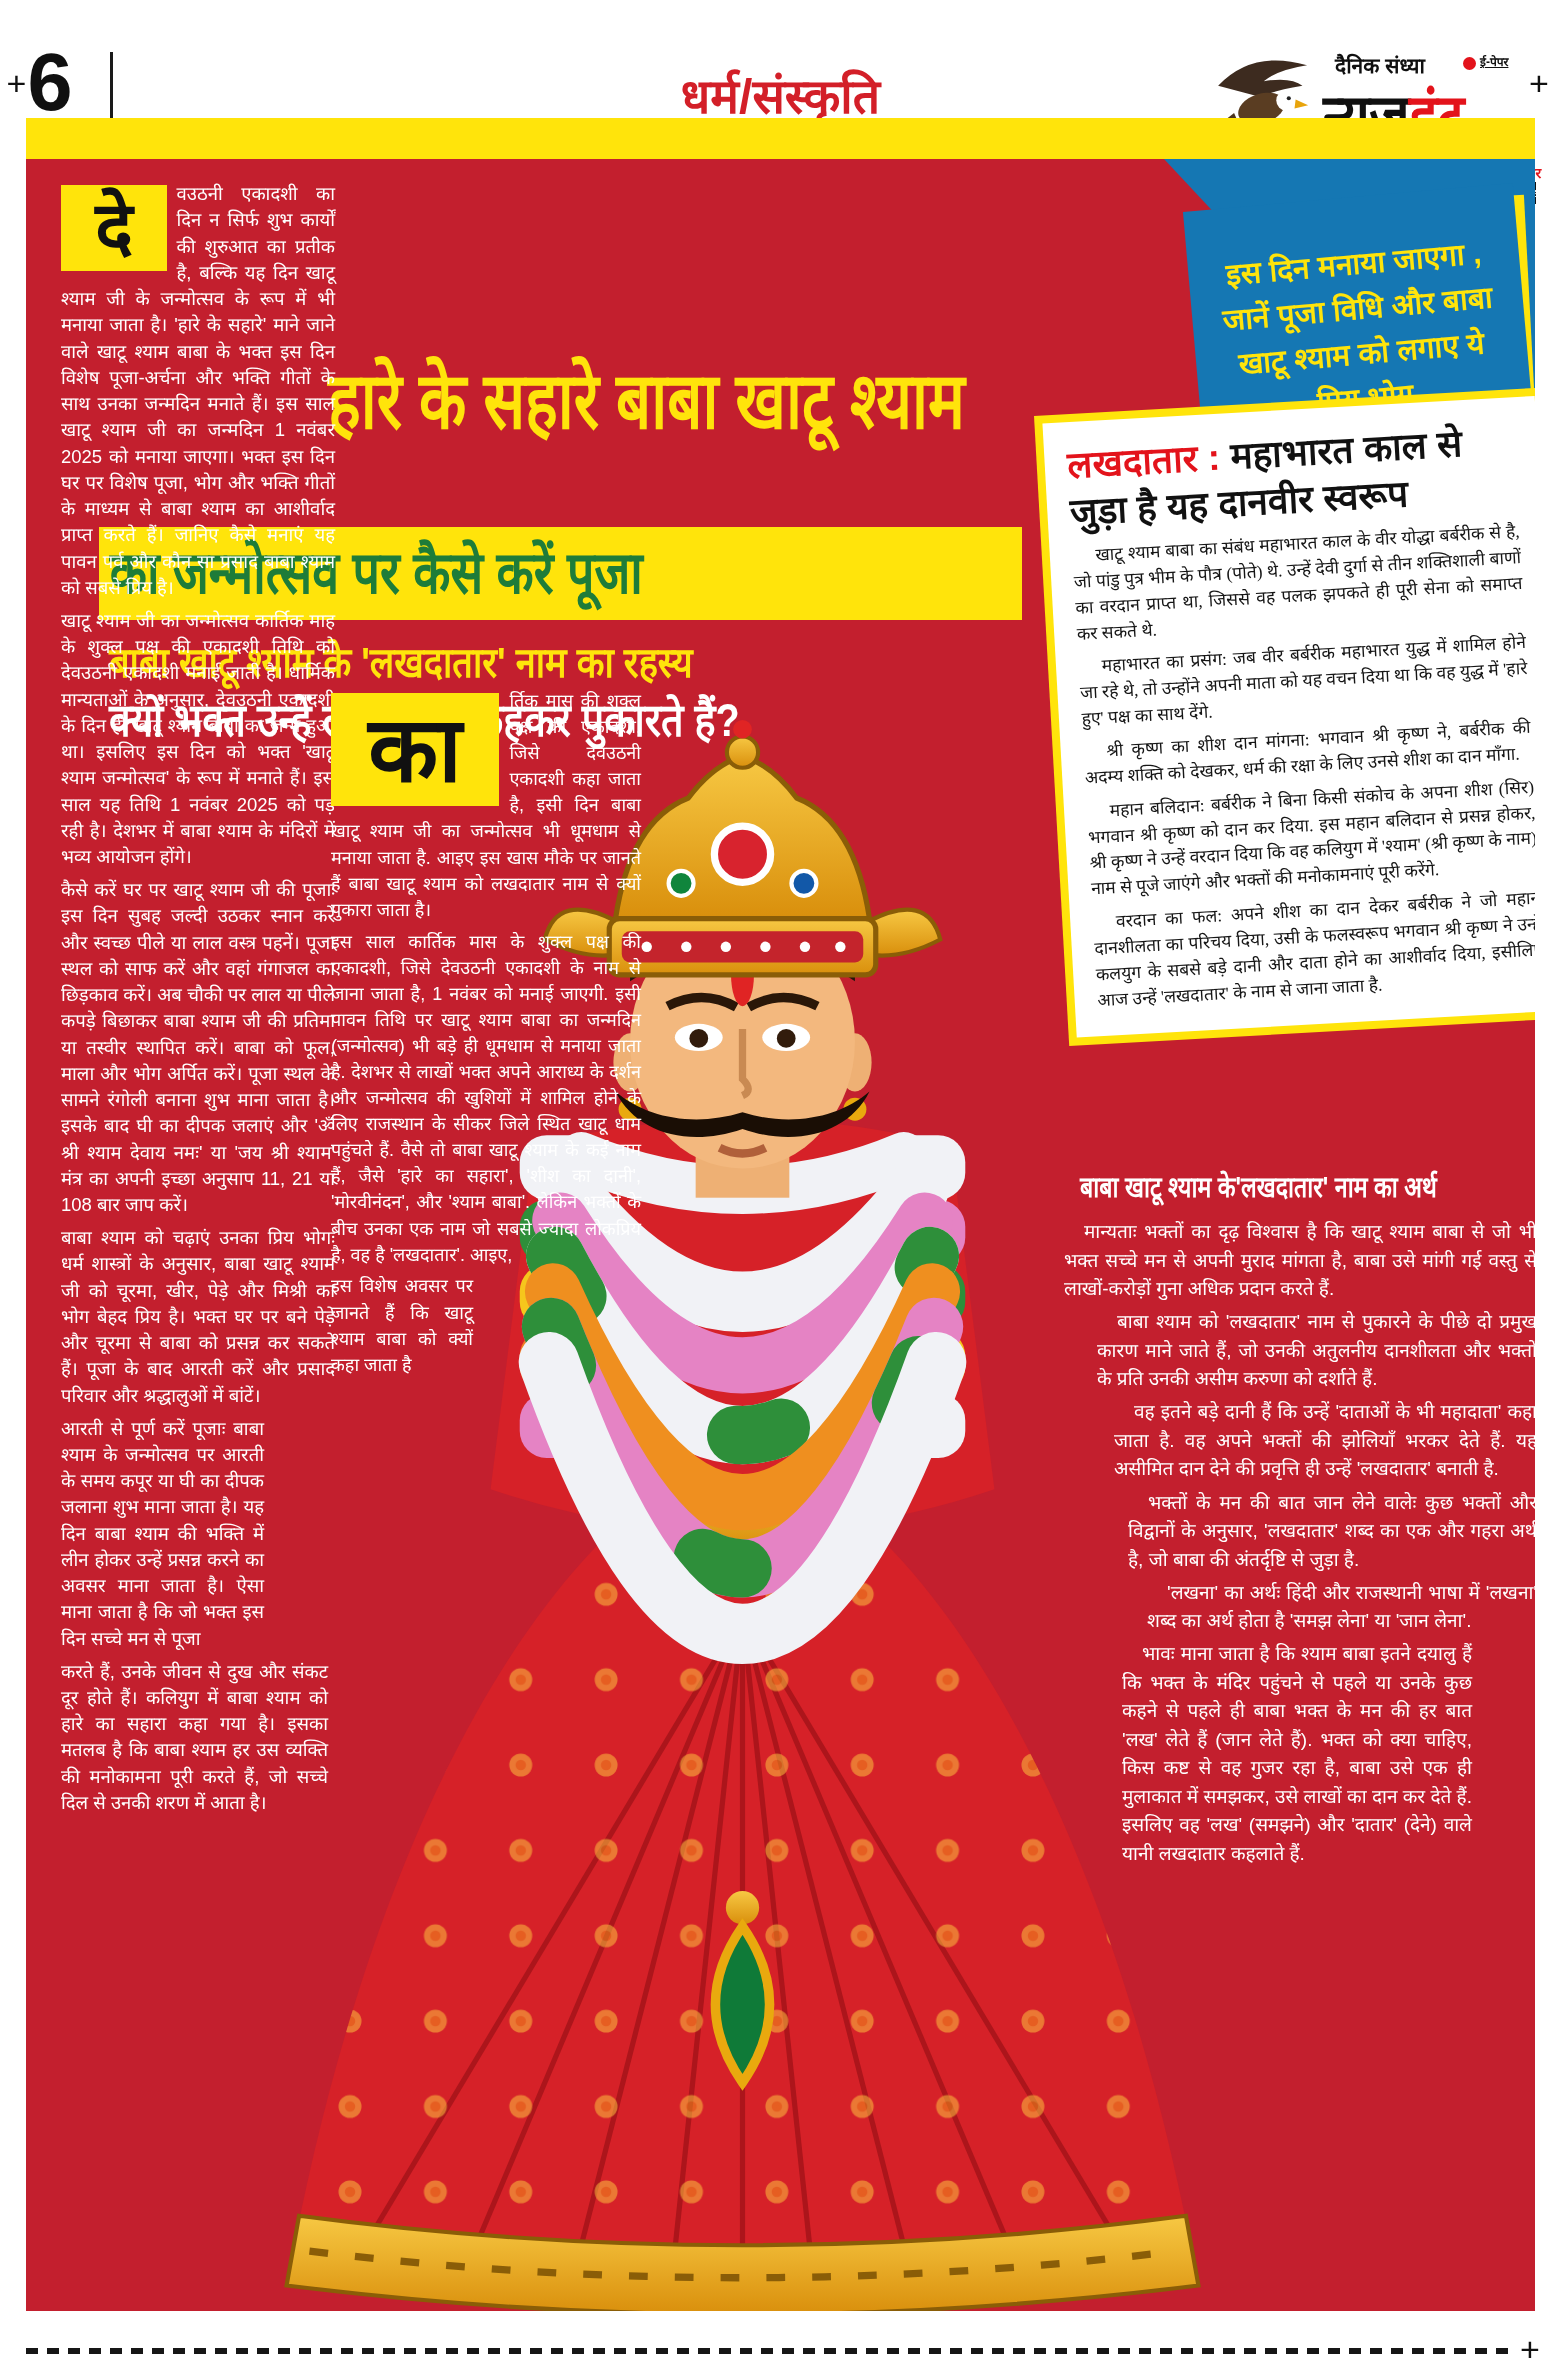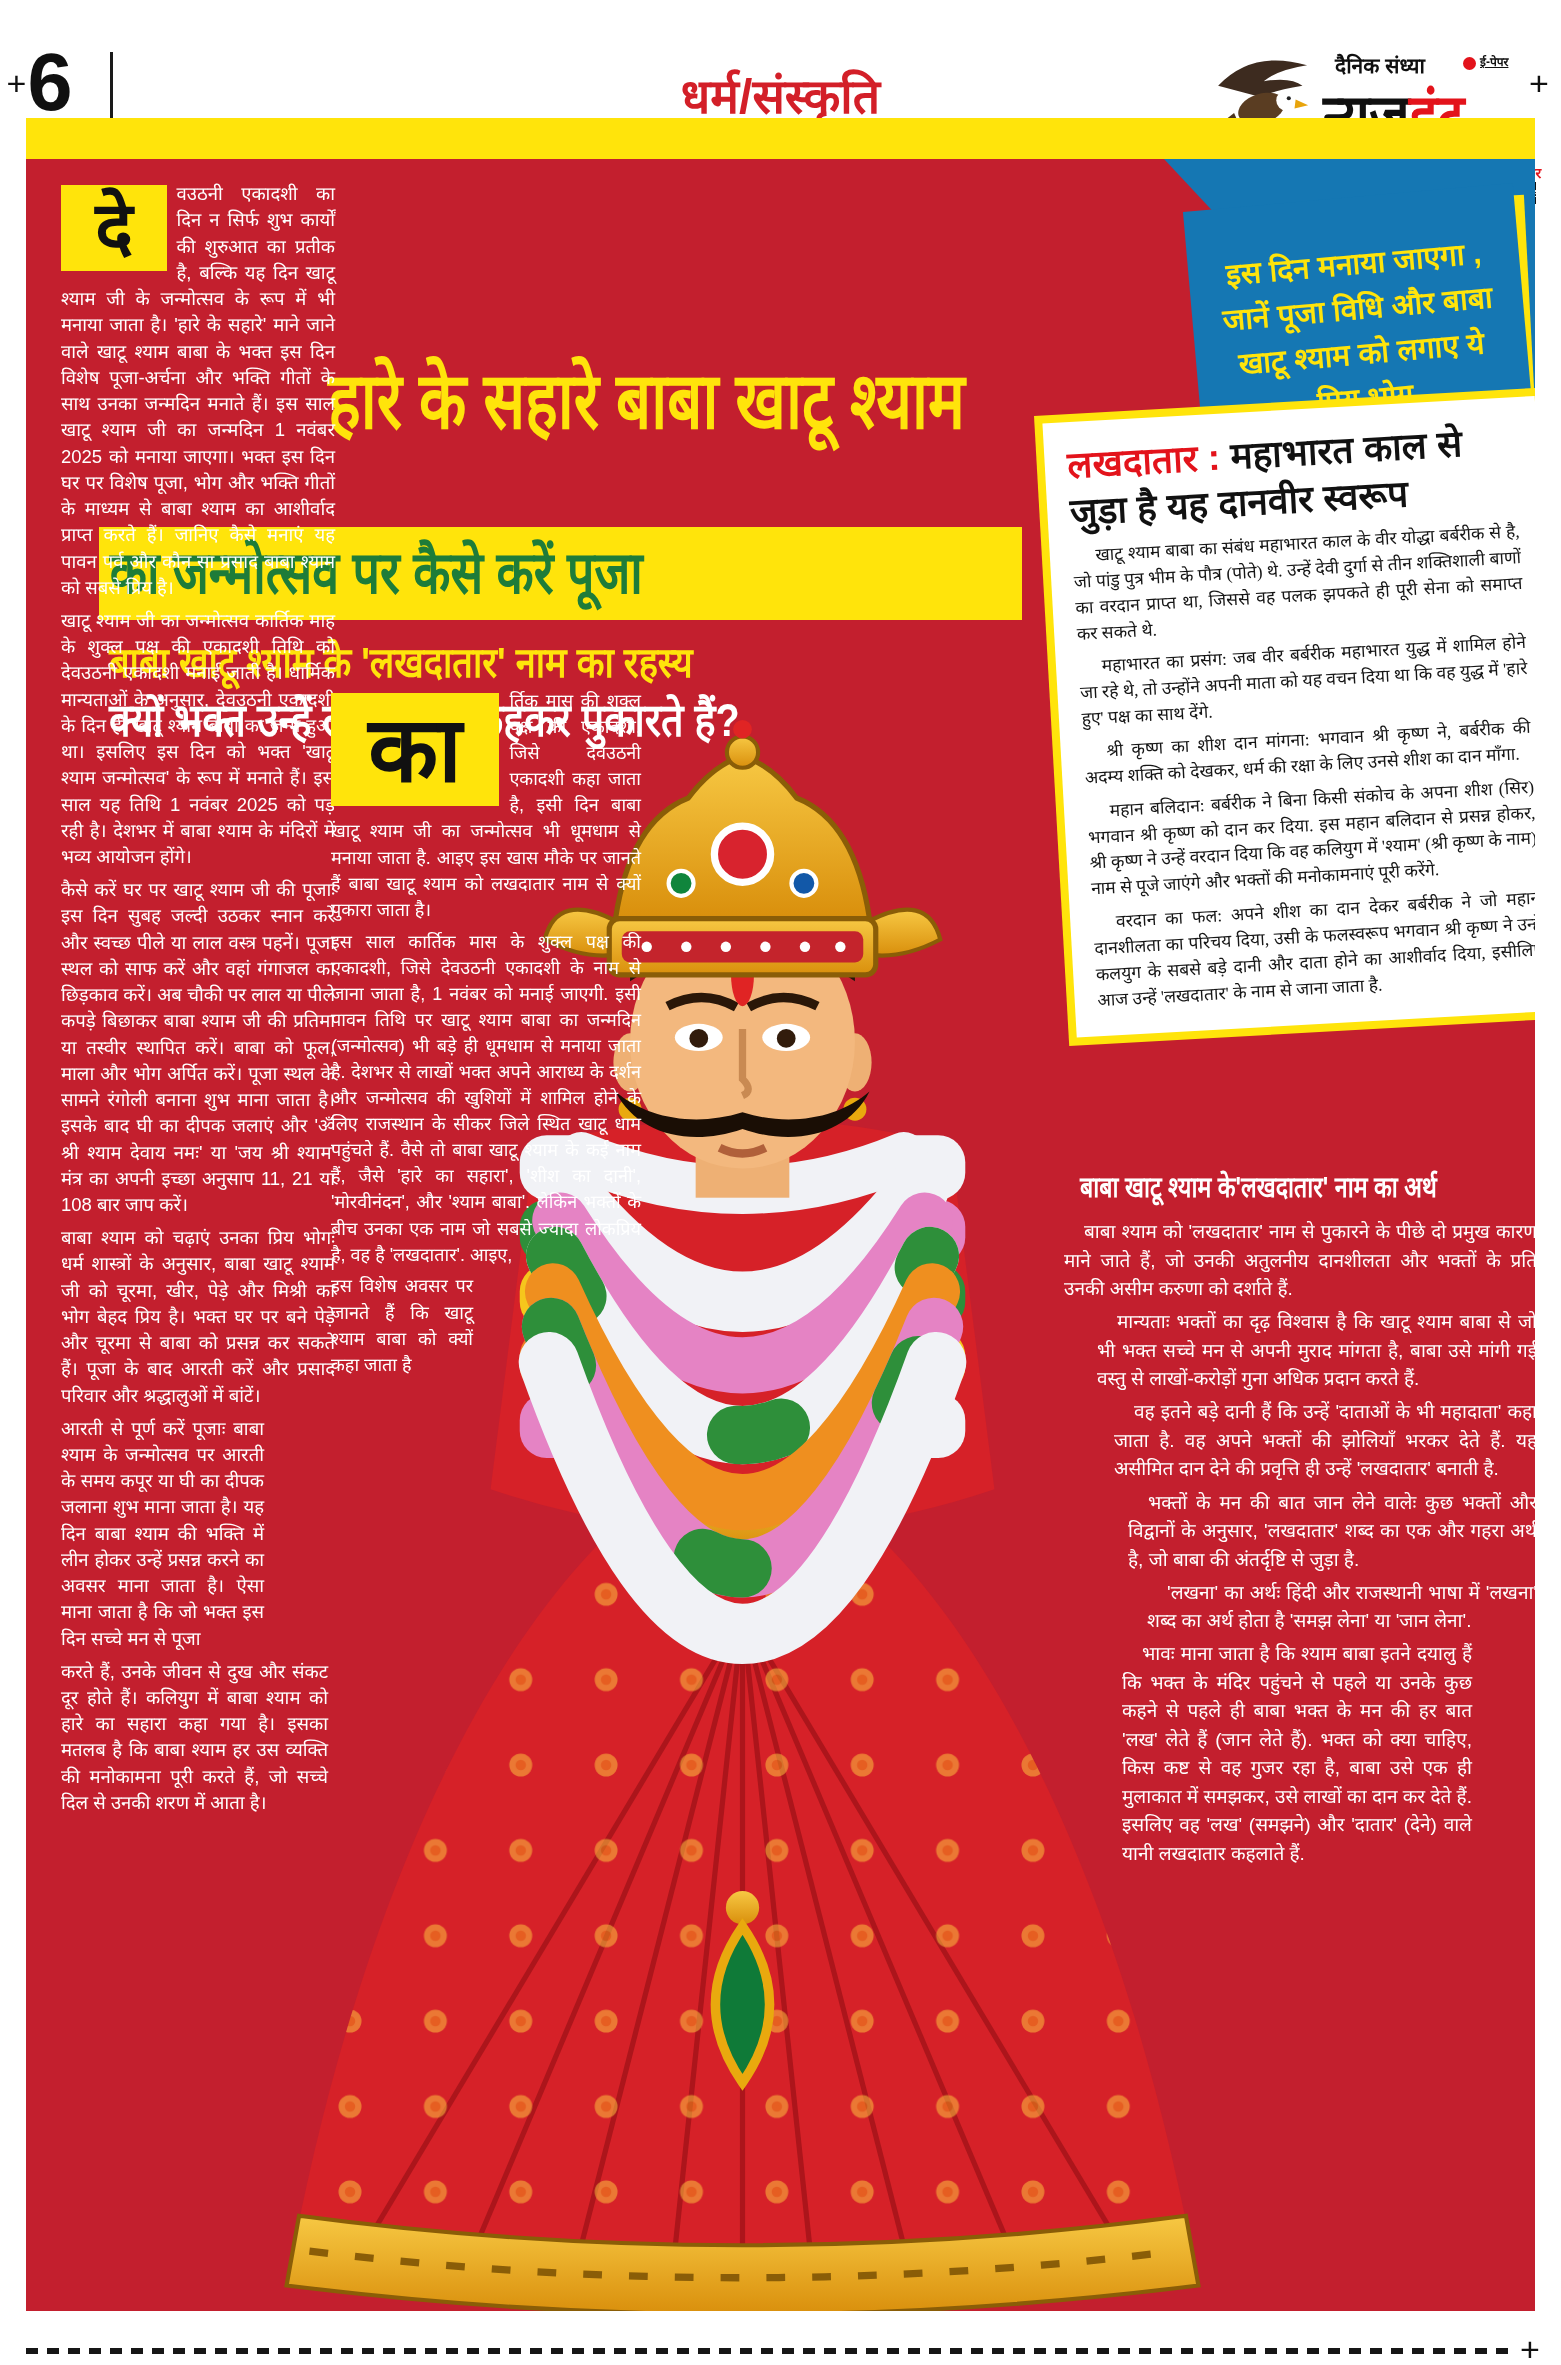--- a/index.html
+++ b/index.html
@@ -278,22 +278,22 @@
         <p>खाटू श्याम बाबा का संबंध महाभारत काल के वीर योद्धा बर्बरीक से है, जो पांडु पुत्र भीम के पौत्र (पोते) थे. उन्हें देवी दुर्गा से तीन शक्तिशाली बाणों का वरदान प्राप्त था, जिससे वह पलक झपकते ही पूरी सेना को समाप्त कर सकते थे.</p>
         <p>महाभारत का प्रसंग: जब वीर बर्बरीक महाभारत युद्ध में शामिल होने जा रहे थे, तो उन्होंने अपनी माता को यह वचन दिया था कि वह युद्ध में 'हारे हुए' पक्ष का साथ देंगे.</p>
         <p>श्री कृष्ण का शीश दान मांगना: भगवान श्री कृष्ण ने, बर्बरीक की अदम्य शक्ति को देखकर, धर्म की रक्षा के लिए उनसे शीश का दान माँगा.</p>
         <p>महान बलिदान: बर्बरीक ने बिना किसी संकोच के अपना शीश (सिर) भगवान श्री कृष्ण को दान कर दिया. इस महान बलिदान से प्रसन्न होकर, श्री कृष्ण ने उन्हें वरदान दिया कि वह कलियुग में 'श्याम' (श्री कृष्ण के नाम) नाम से पूजे जाएंगे और भक्तों की मनोकामनाएं पूरी करेंगे.</p>
         <p>वरदान का फल: अपने शीश का दान देकर बर्बरीक ने जो महान दानशीलता का परिचय दिया, उसी के फलस्वरूप भगवान श्री कृष्ण ने उन्हें कलयुग के सबसे बड़े दानी और दाता होने का आशीर्वाद दिया, इसीलिए आज उन्हें 'लखदातार' के नाम से जाना जाता है.</p>
       </div>
     </div>
 
     <div class="abs meaning-h">बाबा खाटू श्याम के'लखदातार' नाम का अर्थ</div>
     <div class="abs meaningcol">
+      <p>मान्यताः भक्तों का दृढ़ विश्वास है कि खाटू श्याम बाबा से जो भी भक्त सच्चे मन से अपनी मुराद मांगता है, बाबा उसे मांगी गई वस्तु से लाखों-करोड़ों गुना अधिक प्रदान करते हैं.</p>
       <p>बाबा श्याम को 'लखदातार' नाम से पुकारने के पीछे दो प्रमुख कारण माने जाते हैं, जो उनकी अतुलनीय दानशीलता और भक्तों के प्रति उनकी असीम करुणा को दर्शाते हैं.</p>
-      <p>मान्यताः भक्तों का दृढ़ विश्वास है कि खाटू श्याम बाबा से जो भी भक्त सच्चे मन से अपनी मुराद मांगता है, बाबा उसे मांगी गई वस्तु से लाखों-करोड़ों गुना अधिक प्रदान करते हैं.</p>
       <p>वह इतने बड़े दानी हैं कि उन्हें 'दाताओं के भी महादाता' कहा जाता है. वह अपने भक्तों की झोलियाँ भरकर देते हैं. यह असीमित दान देने की प्रवृत्ति ही उन्हें 'लखदातार' बनाती है.</p>
       <p>भक्तों के मन की बात जान लेने वालेः कुछ भक्तों और विद्वानों के अनुसार, 'लखदातार' शब्द का एक और गहरा अर्थ है, जो बाबा की अंतर्दृष्टि से जुड़ा है.</p>
       <p>'लखना' का अर्थः हिंदी और राजस्थानी भाषा में 'लखना' शब्द का अर्थ होता है 'समझ लेना' या 'जान लेना'.</p>
       <p>भावः माना जाता है कि श्याम बाबा इतने दयालु हैं कि भक्त के मंदिर पहुंचने से पहले या उनके कुछ कहने से पहले ही बाबा भक्त के मन की हर बात 'लख' लेते हैं (जान लेते हैं). भक्त को क्या चाहिए, किस कष्ट से वह गुजर रहा है, बाबा उसे एक ही मुलाकात में समझकर, उसे लाखों का दान कर देते हैं. इसलिए वह 'लख' (समझने) और 'दातार' (देने) वाले यानी लखदातार कहलाते हैं.</p>
     </div>
   </div>
 
   <div class="abs dash-line"></div>
 
 </div>

